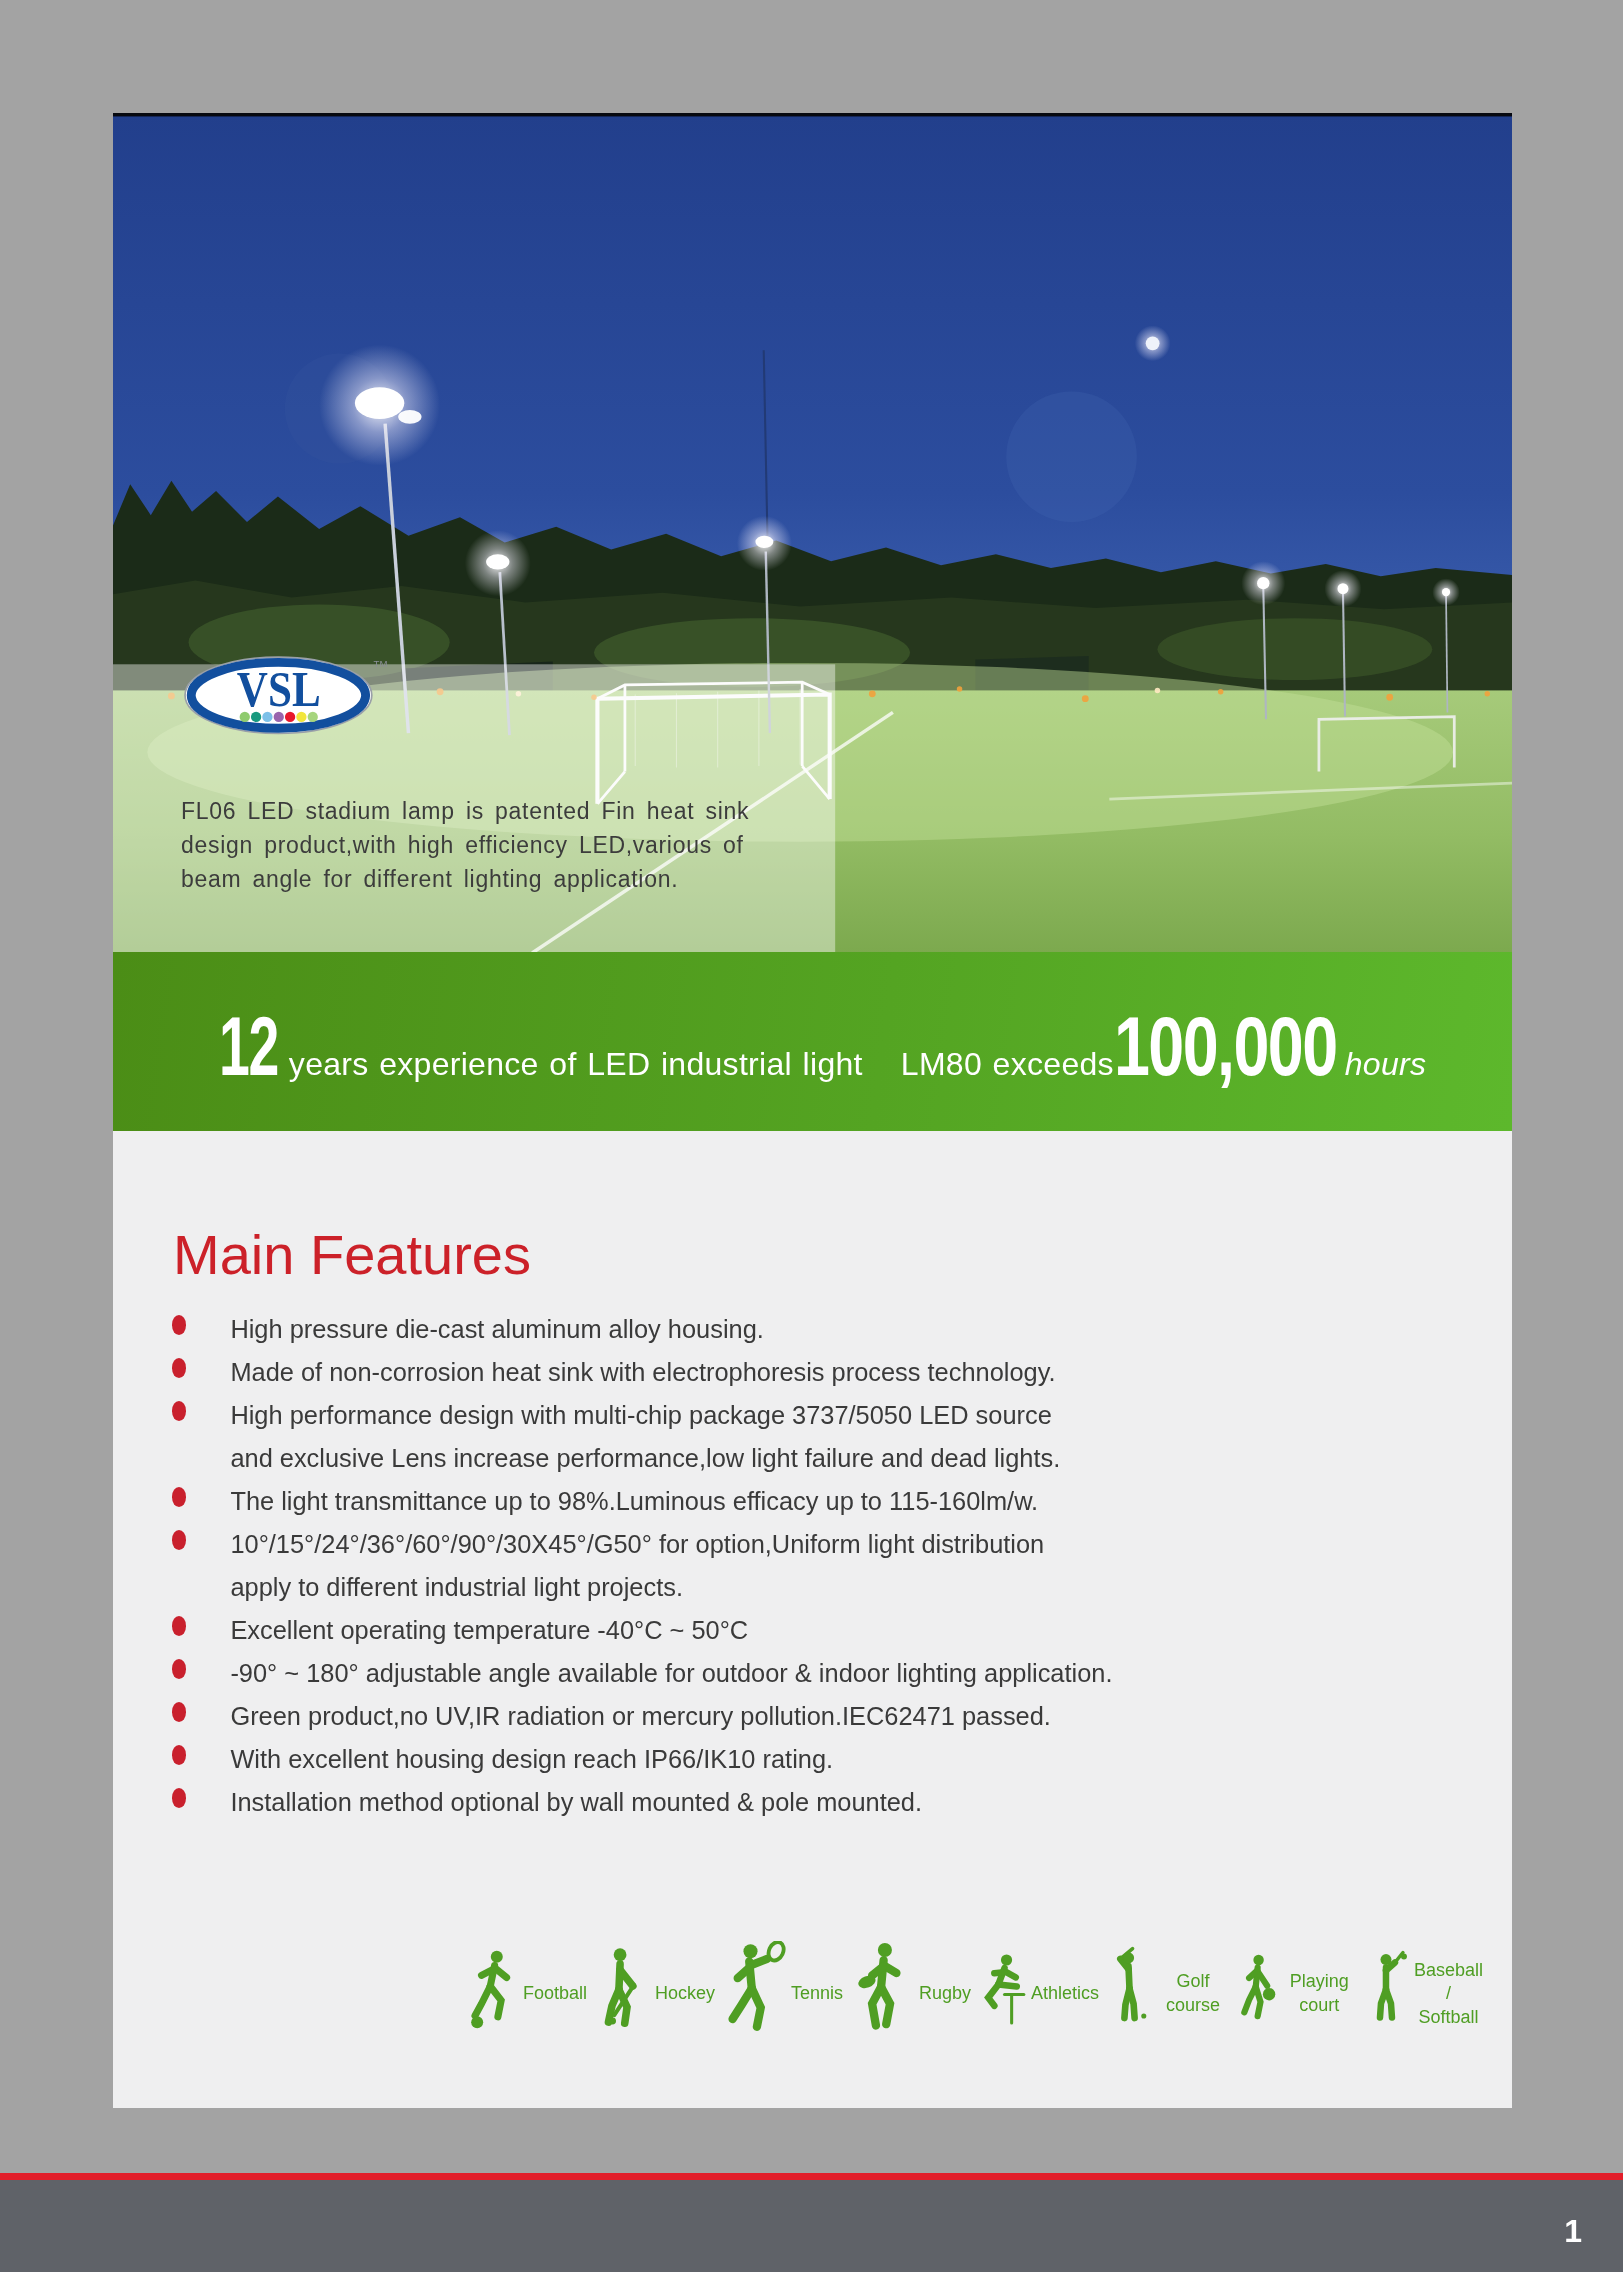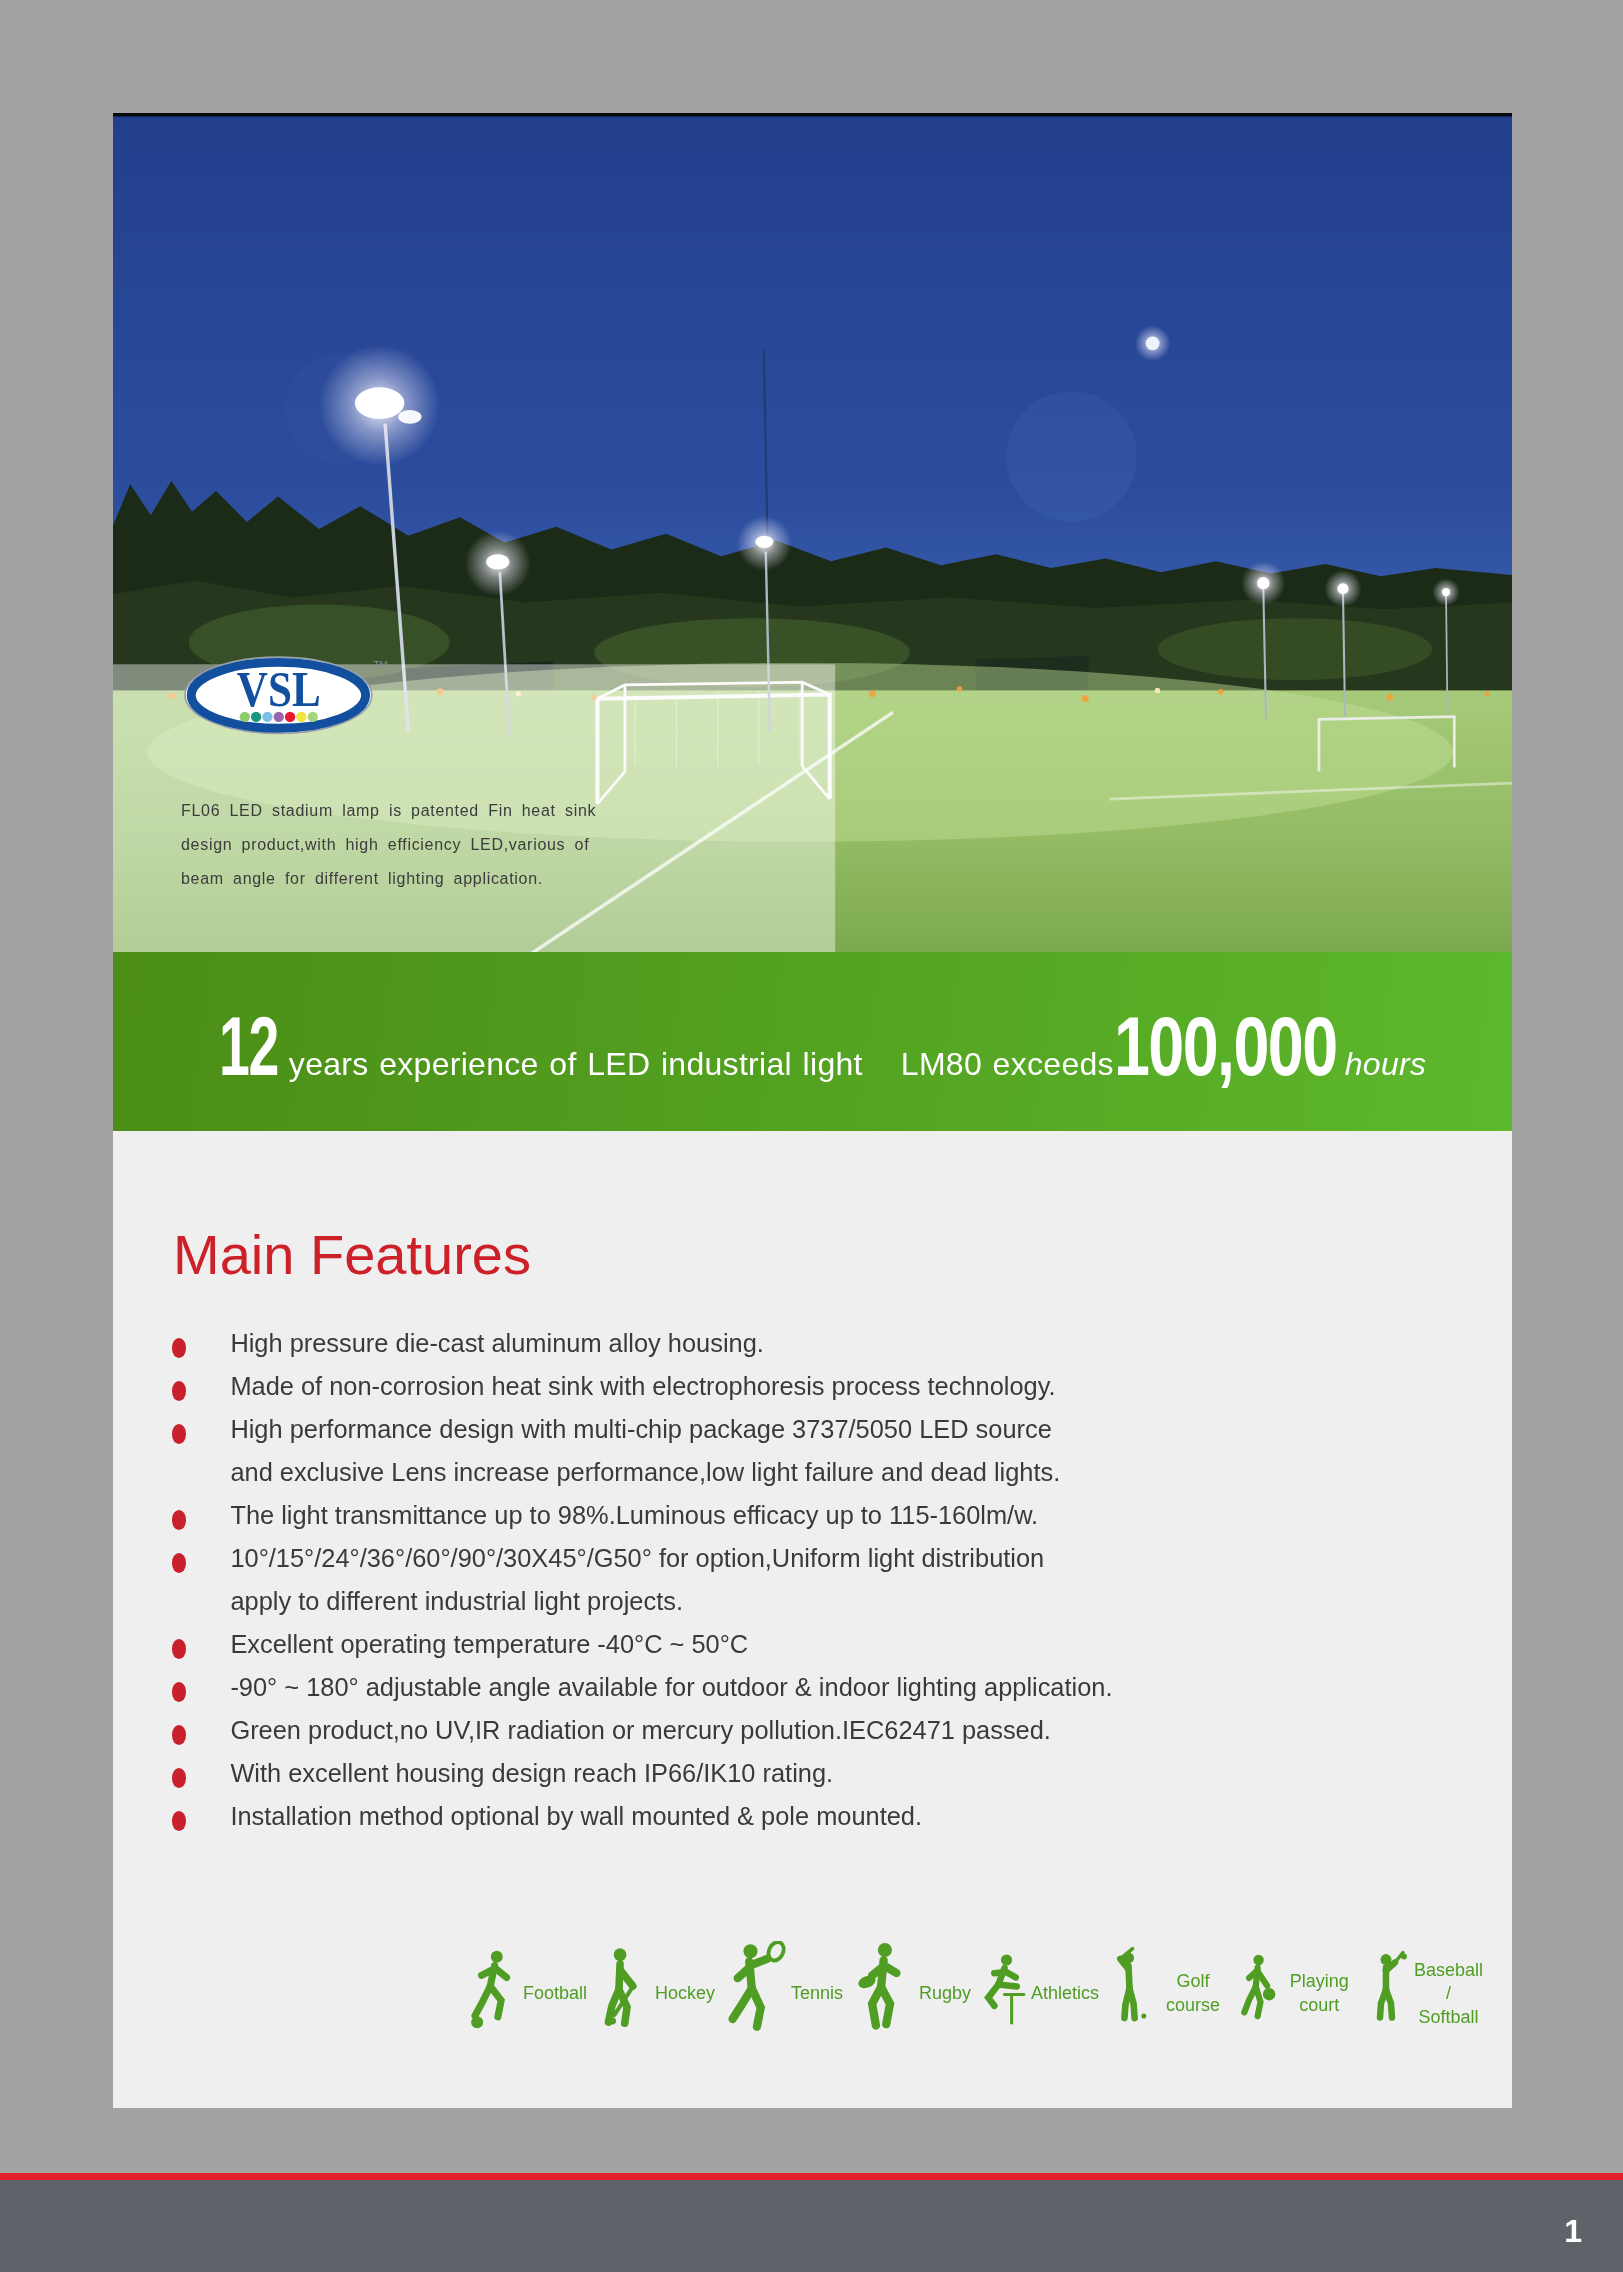--- a/index.html
+++ b/index.html
@@ -10,40 +10,40 @@
   html,body{margin:0;padding:0;background:#fff;}
   .page{position:relative;width:1623px;height:2273px;background:#a3a3a3;overflow:hidden;
         font-family:"Liberation Sans",sans-serif;}
 
   
   .photo{position:absolute;left:113px;top:113px;width:1399px;height:840px;overflow:hidden;}
   .photo svg.scene{position:absolute;left:0;top:0;width:100%;height:100%;display:block;}
   .logo{position:absolute;left:71px;top:540px;width:206px;height:86px;}
   .logo svg{width:100%;height:100%;display:block;}
   .caption{position:absolute;left:68px;top:647px;width:660px;color:var(--text-dark);
-           font-size:16px;line-height:34px;letter-spacing:0.7px;word-spacing:4.1px;white-space:pre-line;}
+           font-size:23px;line-height:34px;letter-spacing:0.7px;word-spacing:4.1px;white-space:pre-line;}
   .caption p{margin:0;}
 
   
   .banner{position:absolute;left:113px;top:952px;width:1399px;height:179px;
           background:linear-gradient(98deg,var(--banner-green-1) 0%,#54a422 55%,var(--banner-green-2) 100%);}
   .banner-dot{position:absolute;left:67px;top:55px;width:6.2px;height:6.2px;color:#333;font-size:23.4px;line-height:6.2px;overflow:hidden;}
   .banner-line{position:absolute;left:66px;bottom:43px;display:flex;align-items:baseline;color:#fff;white-space:nowrap;margin-left:40px;}
   .bignum{font-size:84px;font-weight:bold;letter-spacing:-2.1px;line-height:1;display:inline-block;transform-origin:left bottom;}
   .n12{transform:scaleX(.66);margin-right:-29px;}
   .n100k{transform:scaleX(.77);margin-right:-65px;}
   .midtxt{font-size:32px;letter-spacing:0.3px;word-spacing:1.4px;}
   .ml14{margin-left:9.6px;} .ml56{margin-left:38px;} .ml10{margin-left:6.9px;font-style:italic;}
 
   
   .content{position:absolute;left:113px;top:1131px;width:1399px;height:977px;background:var(--panel-gray);}
   .title{position:absolute;left:60px;top:91px;margin:0;font-size:56px;font-weight:400;
          color:var(--accent-red);letter-spacing:0;}
   .features{position:absolute;left:0;top:184px;width:100%;}
-  .frow{display:flex;align-items:flex-end;height:43px;padding-left:59px;color:#3a3a3a;font-size:25.4px;}
+  .frow{display:flex;align-items:flex-start;height:43px;padding-left:59px;color:#3a3a3a;font-size:25.4px;}
   .fbullet{flex:0 0 auto;width:14.4px;height:20px;border-radius:50%;background:var(--bullet-red);margin-right:44px;}
   .frow.cont .fbullet{visibility:hidden;}
 
   
   .sports{position:absolute;left:350px;top:810px;width:1020px;display:flex;justify-content:space-between;}
   .sport{width:124px;display:flex;flex-direction:row;align-items:center;}
   .sport svg{width:76px;height:96px;display:block;}
   .slabel{margin-top:9.6px;font-size:18px;color:var(--icon-green);text-align:center;white-space:pre-line;line-height:23.4px;}
 
   

